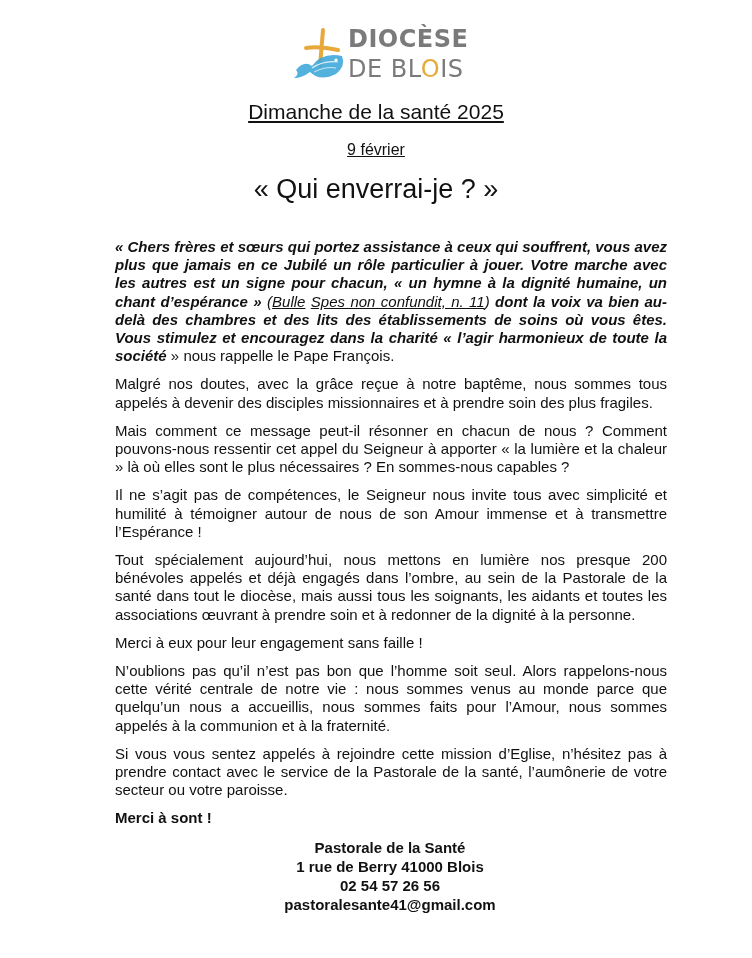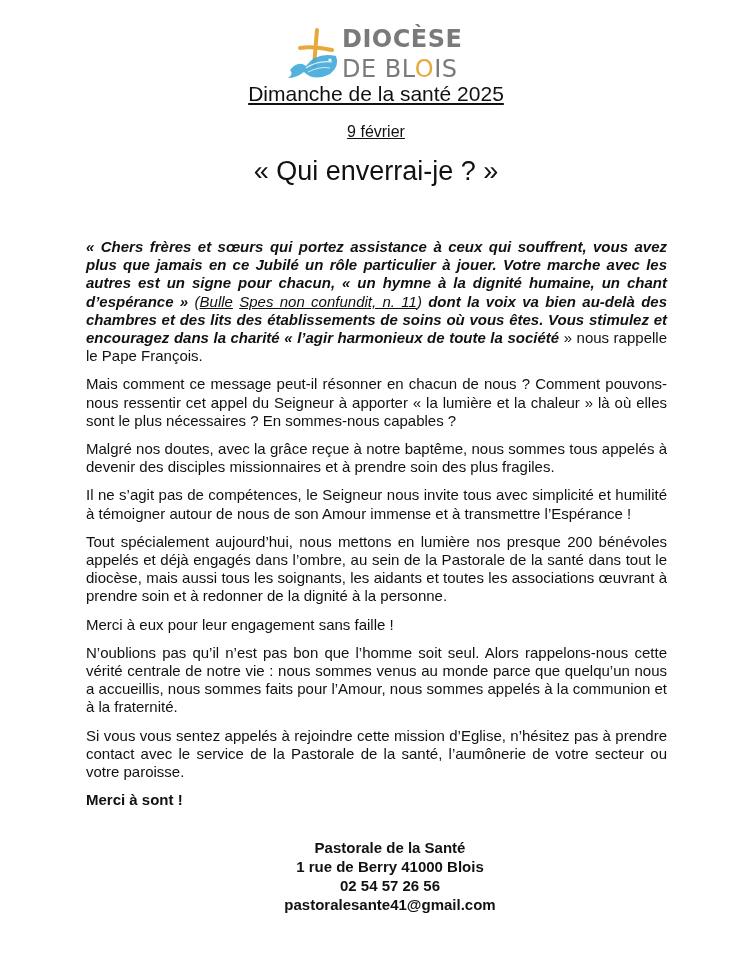--- a/index.html
+++ b/index.html
@@ -1,42 +1,42 @@
 <!DOCTYPE html>
 <html><head>
   <meta charset="utf-8">
   <style>
     * { box-sizing: border-box; margin: 0; padding: 0; }
     html, body { width: 752px; height: 958px; background: #ffffff; overflow: hidden; }
     body { font-family: "Liberation Sans", sans-serif; color: #111111; position: relative; }
 
     .logo {
-      position: absolute; left: 284px; top: 26px; width: 170px; height: 56px;
+      position: absolute; left: 290px; top: 26px; width: 170px; height: 56px;
       display: flex; align-items: center;
     }
     .logo-mark { width: 60px; height: 56px; position: relative; }
     .logo-text {
       display: flex; flex-direction: column; line-height: 22px;
       font-family: "DejaVu Sans", sans-serif; font-size: 24px; color: #7a7a7a;
       margin-left: -2px;
     }
     .logo-text .l1 { font-weight: bold; letter-spacing: 0.5px; }
     .logo-text .l2 { font-weight: normal; letter-spacing: 0.5px; margin-top: 8px; }
     .logo-text .accent-o { color: #e8a93c; }
 
-    .title-block { position: absolute; left: 0; top: 80px; width: 752px; text-align: center; }
+    .title-block { position: absolute; left: 0; top: 98px; width: 752px; text-align: center; }
     .title1 { font-size: 21px; text-decoration: underline; line-height: 28px; }
     .title2 { font-size: 16px; text-decoration: underline; line-height: 28px; margin-top: 10px; }
     .title3 { font-size: 27px; line-height: 34px; margin-top: 8px; }
 
     .body-text {
       position: absolute; left: 86px; top: 238px; width: 581px;
       font-size: 15px; line-height: 18.2px; text-align: justify;
     }
-    .body-text p { margin-bottom: 10px; }
+    .body-text p { margin-bottom: 10px; margin-left: 29px; }
     .quote-bi { font-weight: bold; font-style: italic; }
     .ref-i { font-style: italic; font-weight: normal; }
     .ref-u { text-decoration: underline; }
     .bold { font-weight: bold; }
 
     .contact {
       position: absolute; left: 0; top: 838px; width: 752px; text-align: center;
       font-size: 15px; font-weight: bold; line-height: 19px; padding-left: 28px;
     }
   </style>
@@ -63,22 +63,22 @@
 </div>
 
 <div class="title-block">
   <div class="title1">Dimanche de la santé 2025</div>
   <div class="title2">9 février</div>
   <div class="title3">« Qui enverrai-je ? »</div>
 </div>
 
 <div class="body-text">
   <p><span class="quote-bi">« Chers frères et sœurs qui portez assistance à ceux qui souffrent, vous avez plus que jamais en ce Jubilé un rôle particulier à jouer. Votre marche avec les autres est un signe pour chacun, « un hymne à la dignité humaine, un chant d’espérance »</span><span class="ref-i"> (</span><span class="ref-i ref-u">Bulle</span><span class="ref-i"> </span><span class="ref-i ref-u">Spes non confundit, n. 11</span><span class="ref-i">)</span><span class="quote-bi"> dont la voix va bien au-delà des chambres et des lits des établissements de soins où vous êtes. Vous stimulez et encouragez dans la charité « l’agir harmonieux de toute la société</span><span> » nous rappelle le Pape François.</span></p>
+  <p>Malgré nos doutes, avec la grâce reçue à notre baptême, nous sommes tous appelés à devenir des disciples missionnaires et à prendre soin des plus fragiles.</p>
   <p>Mais comment ce message peut-il résonner en chacun de nous ? Comment pouvons-nous ressentir cet appel du Seigneur à apporter « la lumière et la chaleur » là où elles sont le plus nécessaires ? En sommes-nous capables ?</p>
-  <p>Malgré nos doutes, avec la grâce reçue à notre baptême, nous sommes tous appelés à devenir des disciples missionnaires et à prendre soin des plus fragiles.</p>
   <p>Il ne s’agit pas de compétences, le Seigneur nous invite tous avec simplicité et humilité à témoigner autour de nous de son Amour immense et à transmettre l’Espérance !</p>
   <p>Tout spécialement aujourd’hui, nous mettons en lumière nos presque 200 bénévoles appelés et déjà engagés dans l’ombre, au sein de la Pastorale de la santé dans tout le diocèse, mais aussi tous les soignants, les aidants et toutes les associations œuvrant à prendre soin et à redonner de la dignité à la personne.</p>
   <p>Merci à eux pour leur engagement sans faille !</p>
   <p>N’oublions pas qu’il n’est pas bon que l’homme soit seul. Alors rappelons-nous cette vérité centrale de notre vie : nous sommes venus au monde parce que quelqu’un nous a accueillis, nous sommes faits pour l’Amour, nous sommes appelés à la communion et à la fraternité.</p>
   <p>Si vous vous sentez appelés à rejoindre cette mission d’Eglise, n’hésitez pas à prendre contact avec le service de la Pastorale de la santé, l’aumônerie de votre secteur ou votre paroisse.</p>
   <p class="bold">Merci à sont !</p>
 </div>
 
 <div class="contact">
   <div>Pastorale de la Santé</div>

